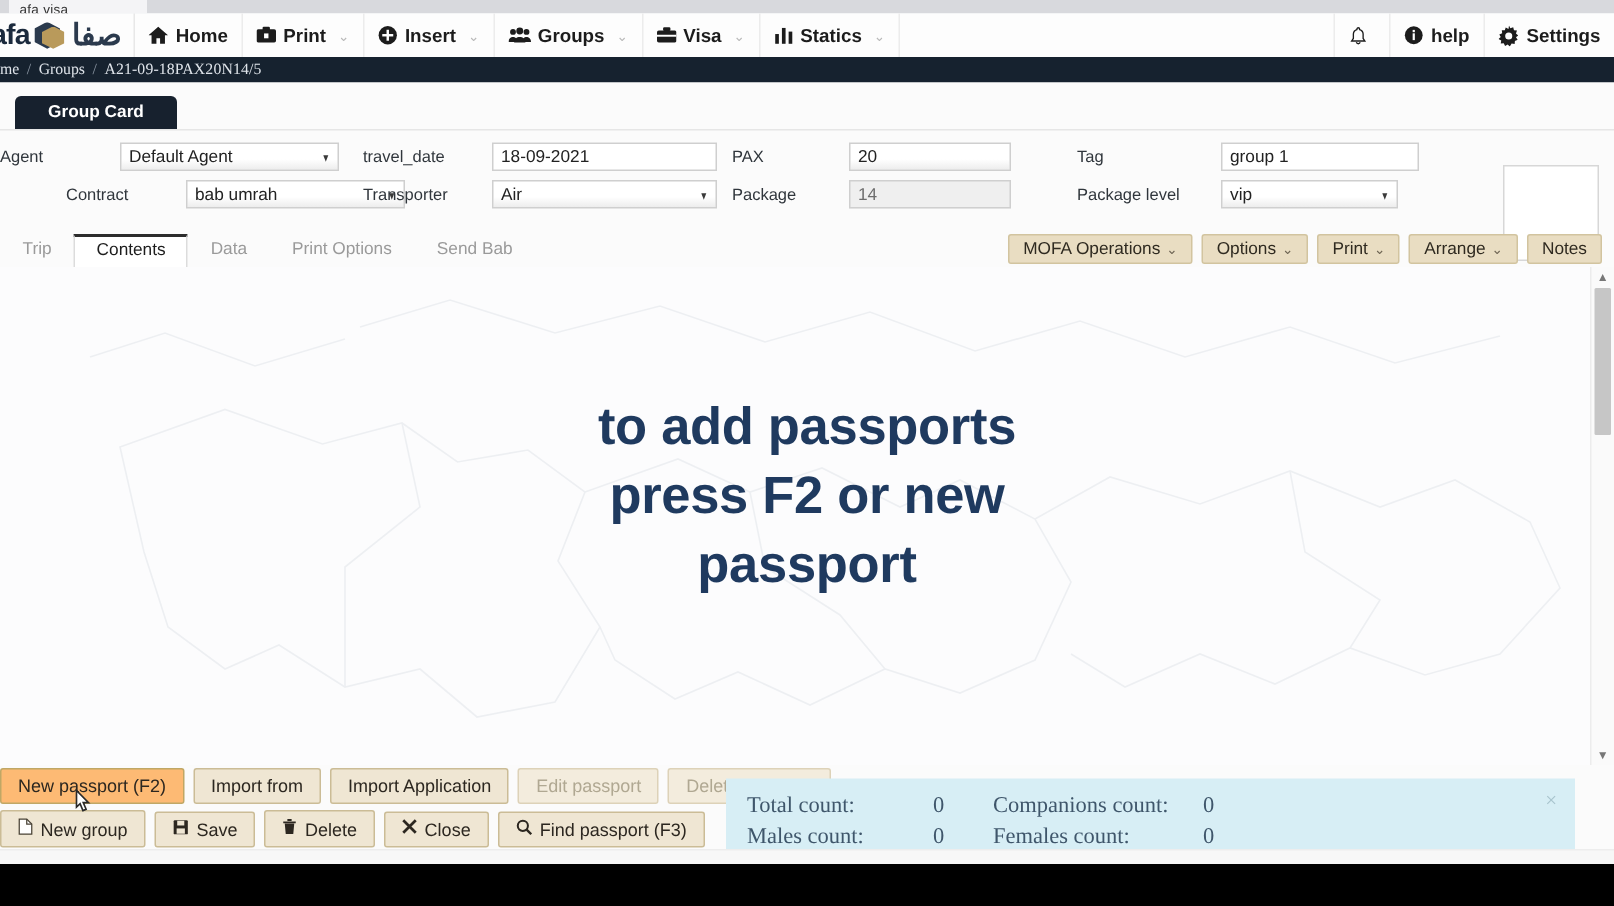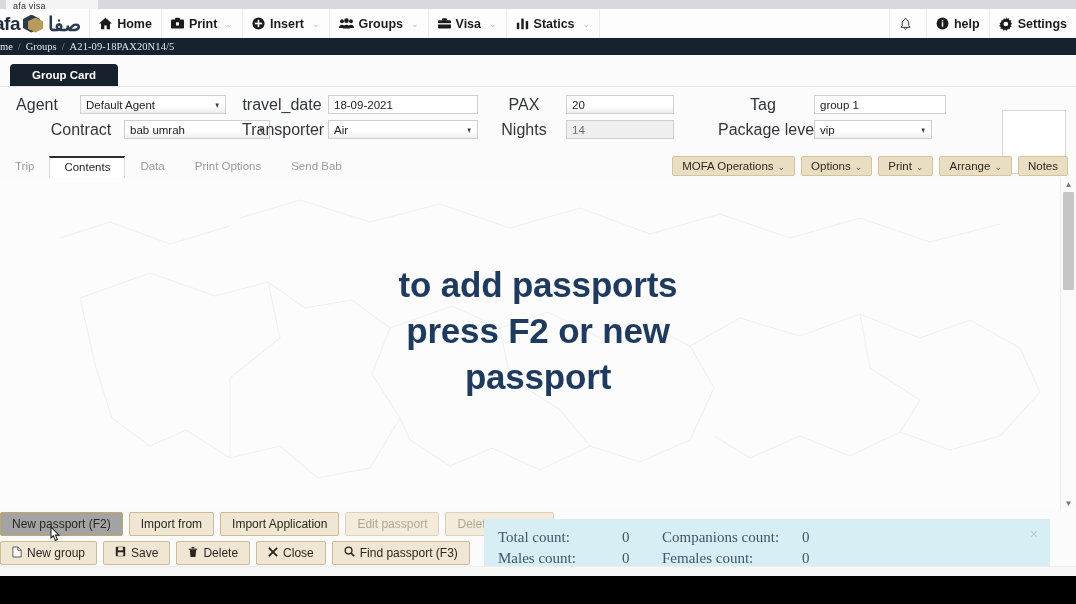--- a/index.html
+++ b/index.html
@@ -126,21 +126,21 @@
     position: absolute; left: 0; top: 31px; width: 1076px;
     border-bottom: 1px solid #e6e6e6;
   }
 
   
   .formwrap {
     position: absolute; left: 0; top: 32px; width: 1076px; height: 65px;
   }
   .fld { position: absolute; display: flex; align-items: center; }
   .fld .lbl {
-    font-size: 16px; color: #30363c; text-align: center;
+    font-size: 11px; color: #30363c; text-align: left;
     padding-right: 6px; white-space: nowrap;
   }
   .ctl {
     height: 19px; box-sizing: border-box;
     border: 1px solid #cfcfcf; background: #fff;
     font-size: 11.5px; color: #222;
     padding: 0 5px;
     display: flex; align-items: center;
     position: relative;
   }
@@ -278,21 +278,21 @@
   .abtn {
     background: #efe6d3;
     border: 1px solid #cbbc96;
     font-size: 12px; color: #2c2720;
     padding: 4px 11px;
     border-radius: 2px;
     white-space: nowrap;
     display: flex; align-items: center; gap: 5px;
     cursor: default;
   }
-  .abtn.hover { background: #a3a3a3; border-color: #c0a765; }
+  .abtn.hover { background: #fdba74; border-color: #c0a765; }
   .abtn.disabled { color: #b0a892; background: #f3ecdd; border-color: #ddd2b8; }
   .abtn .gl { font-size: 11px; }
 
   
   .bottomstrip {
     position: absolute; left: 0; top: 511px; width: 1076px; height: 65px;
     background: #f7f7f7;
     border-top: 1px solid #ededed;
   }
   .letterbox {
@@ -469,21 +469,21 @@
         <span class="lbl" style="width:80px;">Transporter</span>
         <span class="ctl sel grad" style="width:150px;">Air</span>
       </div>
 
       <div class="fld" style="left:488px; top:8px;">
         <span class="lbl" style="width:72px;">PAX</span>
         <span class="ctl grad" style="width:108px;">20</span>
       </div>
 
       <div class="fld" style="left:488px; top:33px;">
-        <span class="lbl" style="width:72px;">Nights</span>
+        <span class="lbl" style="width:72px;">Package</span>
         <span class="ctl ro" style="width:108px;text-align:center;">14</span>
       </div>
 
       <div class="fld" style="left:718px; top:8px;">
         <span class="lbl" style="width:90px;">Tag</span>
         <span class="ctl" style="width:132px;">group  1</span>
       </div>
 
       <div class="fld" style="left:718px; top:33px;">
         <span class="lbl" style="width:90px;">Package level</span>

